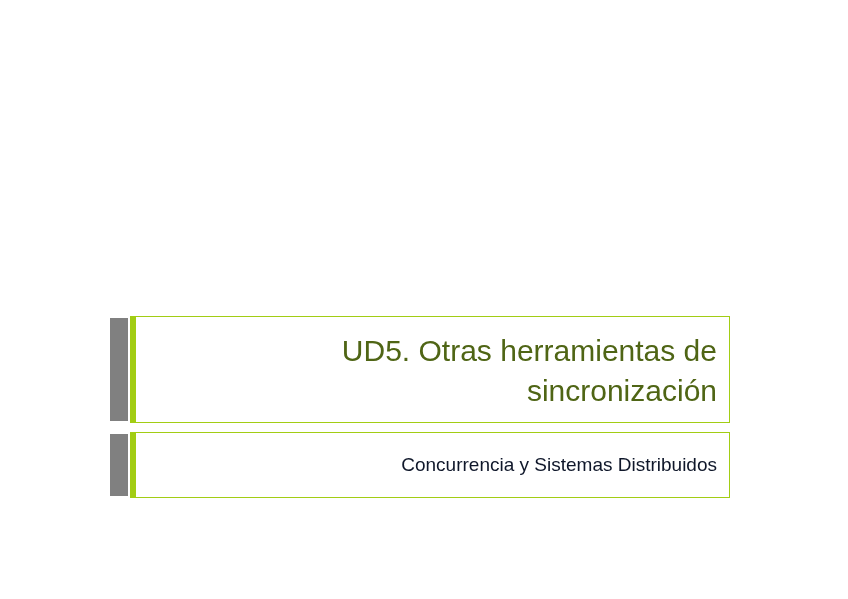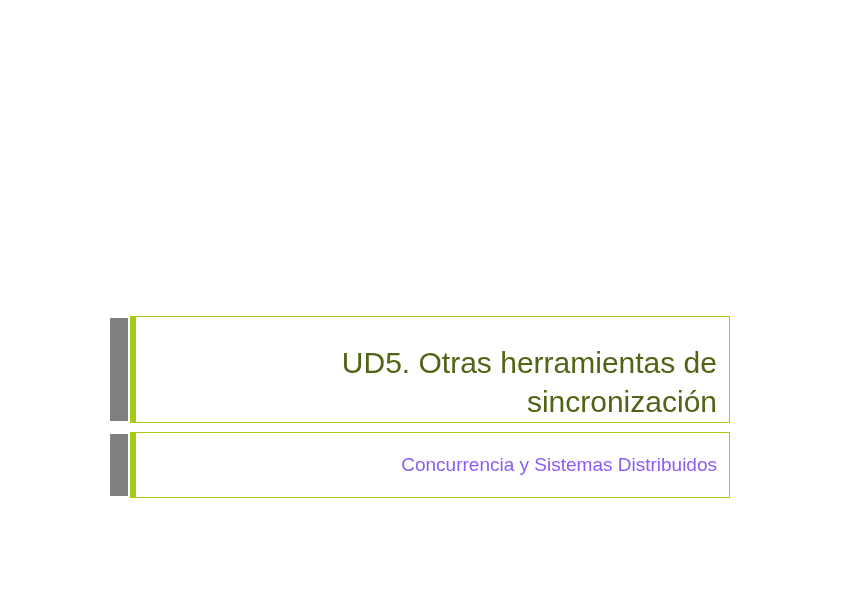--- a/index.html
+++ b/index.html
@@ -78,36 +78,36 @@
     border: 1px solid #a2cd14;
     border-left: none;
     box-sizing: border-box;
     display: flex;
     align-items: center;
     justify-content: flex-end;
     padding: 0 12px 0 10px;
   }
 
   #title-block .panel {
-    align-items: flex-end;
+    align-items: flex-start;
     padding-top: 14px;
   }
 
   .title-text {
     color: #4f6515;
     font-family: "Liberation Sans", sans-serif;
     font-size: 30px;
     line-height: 1.32;
     text-align: right;
     letter-spacing: 0px;
     white-space: pre-line;
   }
 
   .subtitle-text {
-    color: #8b5cf6;
+    color: #0f172a;
     font-family: "Liberation Sans", sans-serif;
     font-size: 19px;
     line-height: 1.3;
     text-align: right;
     letter-spacing: 0px;
   }
 </style>
 </head>
 <body>
 

